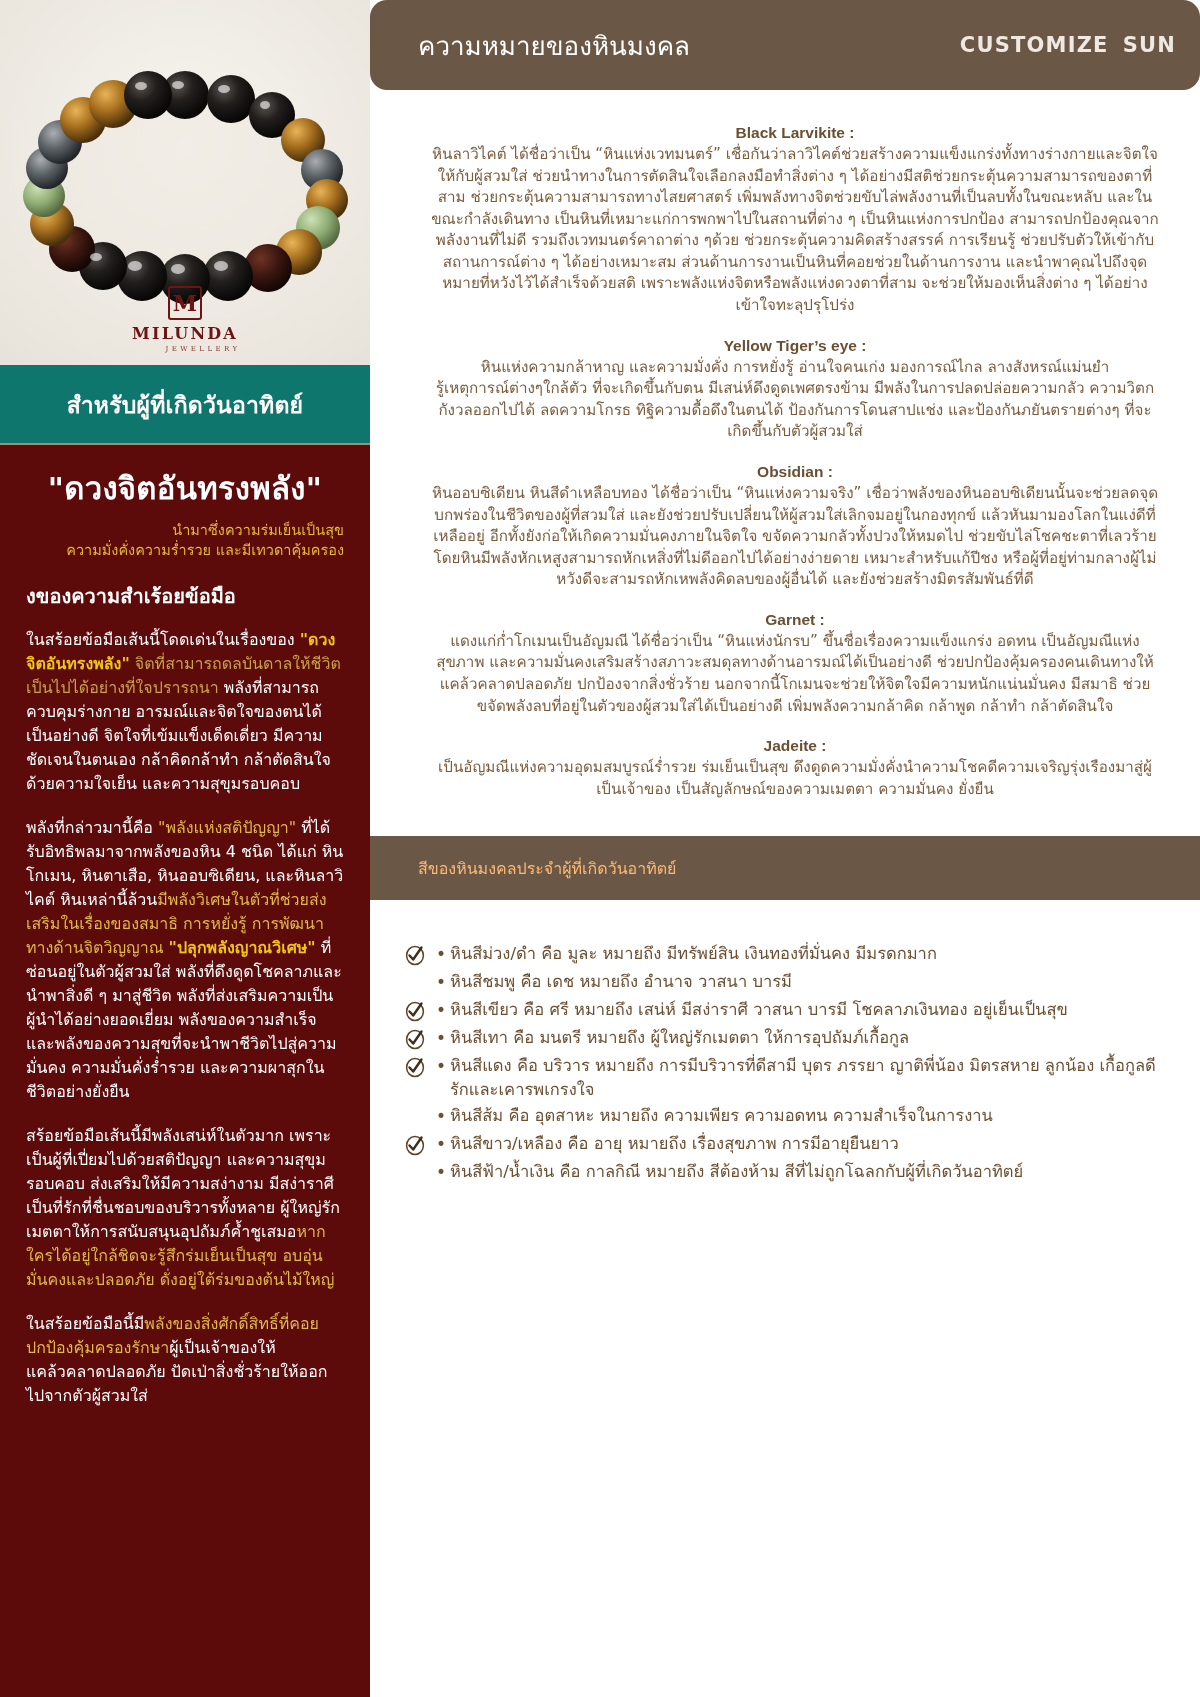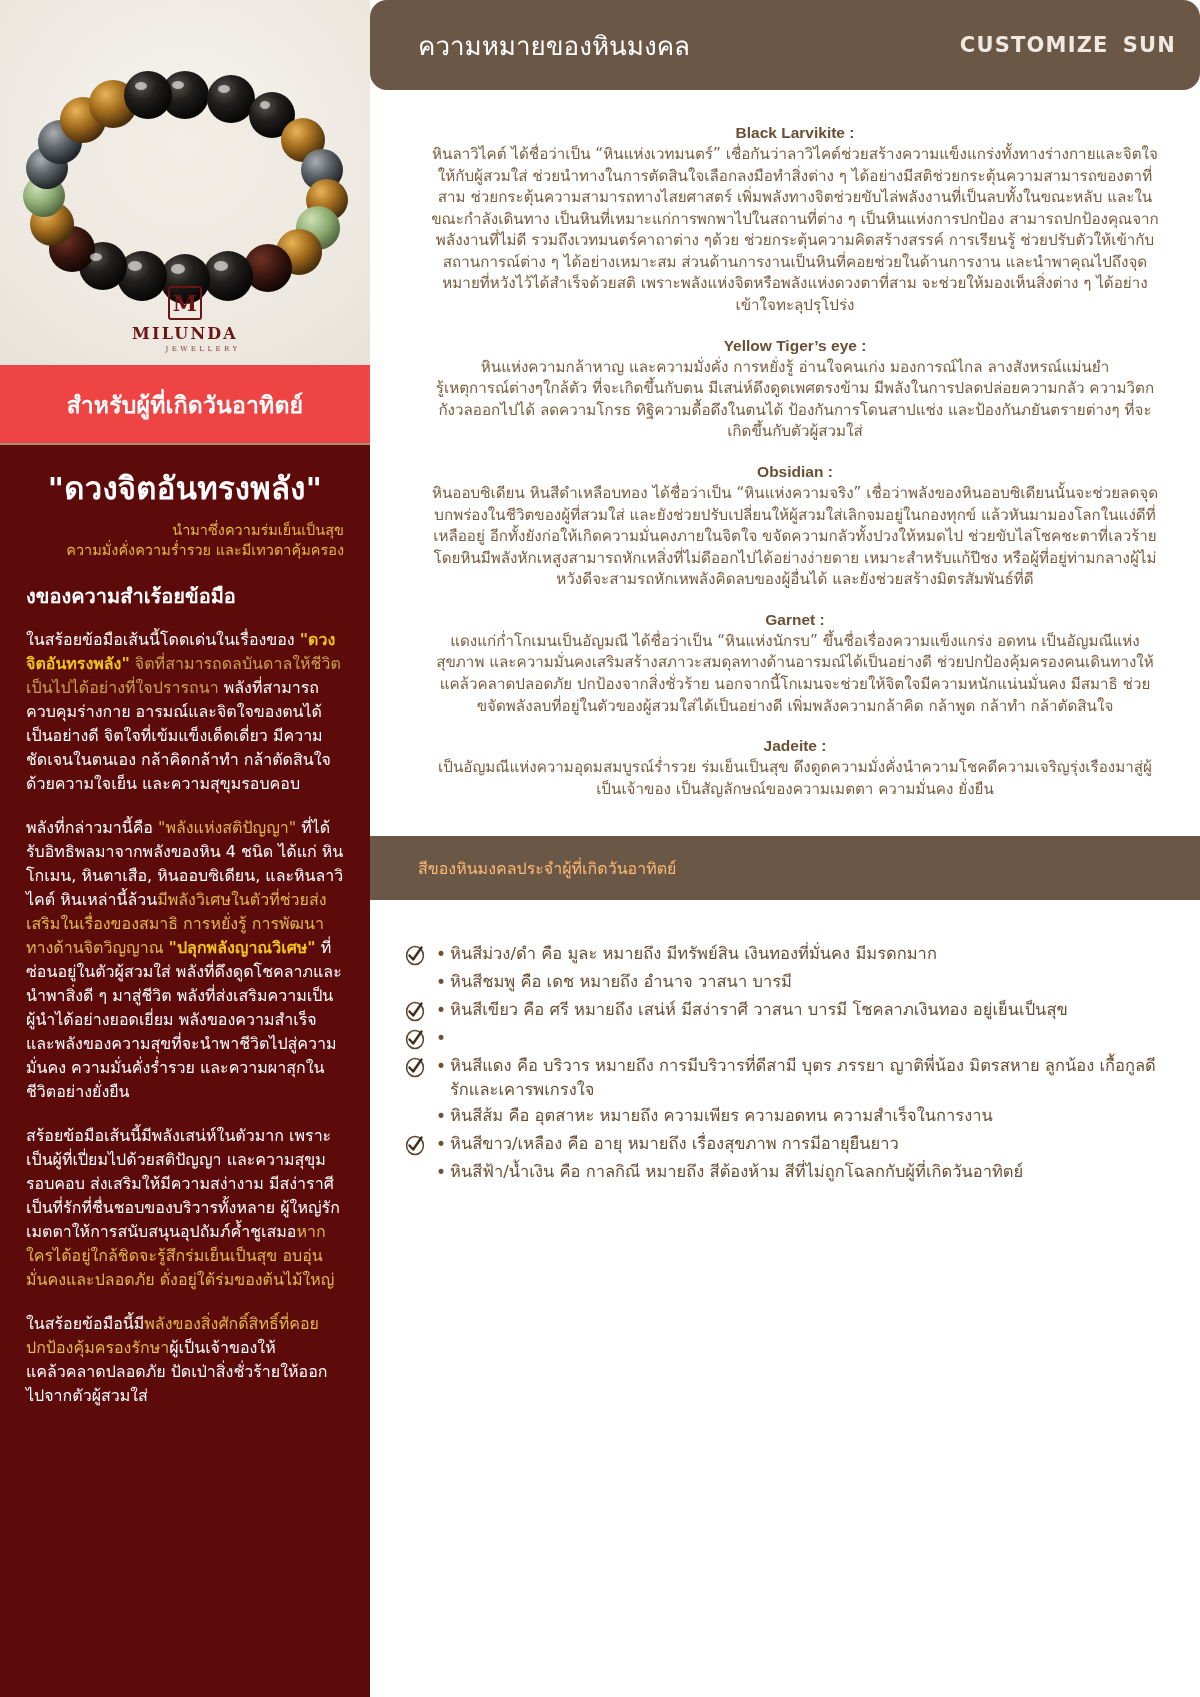--- a/index.html
+++ b/index.html
@@ -36,21 +36,21 @@
   .brand-name {
     font-family: "DejaVu Serif", "Liberation Serif", serif;
     font-size: 16px; letter-spacing: 2.2px; color: #6d1414; font-weight: 600;
   }
   .brand-sub {
     font-family: "DejaVu Serif", "Liberation Serif", serif;
     font-size: 7px; letter-spacing: 3.4px; color: #8a3a3a; margin-top: 2px; padding-left: 36px;
   }
 
   .red-band {
-    background: #ef4444; padding: 22px 14px 20px; text-align: center;
+    background: #0f766e; padding: 22px 14px 20px; text-align: center;
     border-bottom: 2px solid #a98a72;
   }
   .red-band h2 {
     color: #fff; font-size: 23px; font-weight: 700; letter-spacing: .2px;
   }
 
   .red-body { background: #5c0a0a; padding: 18px 26px 30px; }
   .title-main {
     color: #fff; font-size: 31px; font-weight: 700; text-align: center;
     letter-spacing: .3px; margin-bottom: 8px;
@@ -290,20 +290,21 @@
       </div>
 
       <div class="color-row">
         <span class="chk">
           <svg width="22" height="22" viewBox="0 0 22 22">
               <ellipse cx="11" cy="11.5" rx="8.4" ry="9" fill="none" stroke="#5e4329" stroke-width="1.5"></ellipse>
               <path d="M5.5 11.5 L9.2 15.5 L17.5 3.5" fill="none" stroke="#3f2d1a" stroke-width="2.4" stroke-linecap="round" stroke-linejoin="round"></path>
             </svg>
         </span>
         <span class="bullet-dot">•</span>
+        <span class="color-text">หินสีเทา คือ มนตรี หมายถึง ผู้ใหญ่รักเมตตา ให้การอุปถัมภ์เกื้อกูล</span>
       </div>
 
       <div class="color-row">
         <span class="chk">
           <svg width="22" height="22" viewBox="0 0 22 22">
               <ellipse cx="11" cy="11.5" rx="8.4" ry="9" fill="none" stroke="#5e4329" stroke-width="1.5"></ellipse>
               <path d="M5.5 11.5 L9.2 15.5 L17.5 3.5" fill="none" stroke="#3f2d1a" stroke-width="2.4" stroke-linecap="round" stroke-linejoin="round"></path>
             </svg>
         </span>
         <span class="bullet-dot">•</span>

